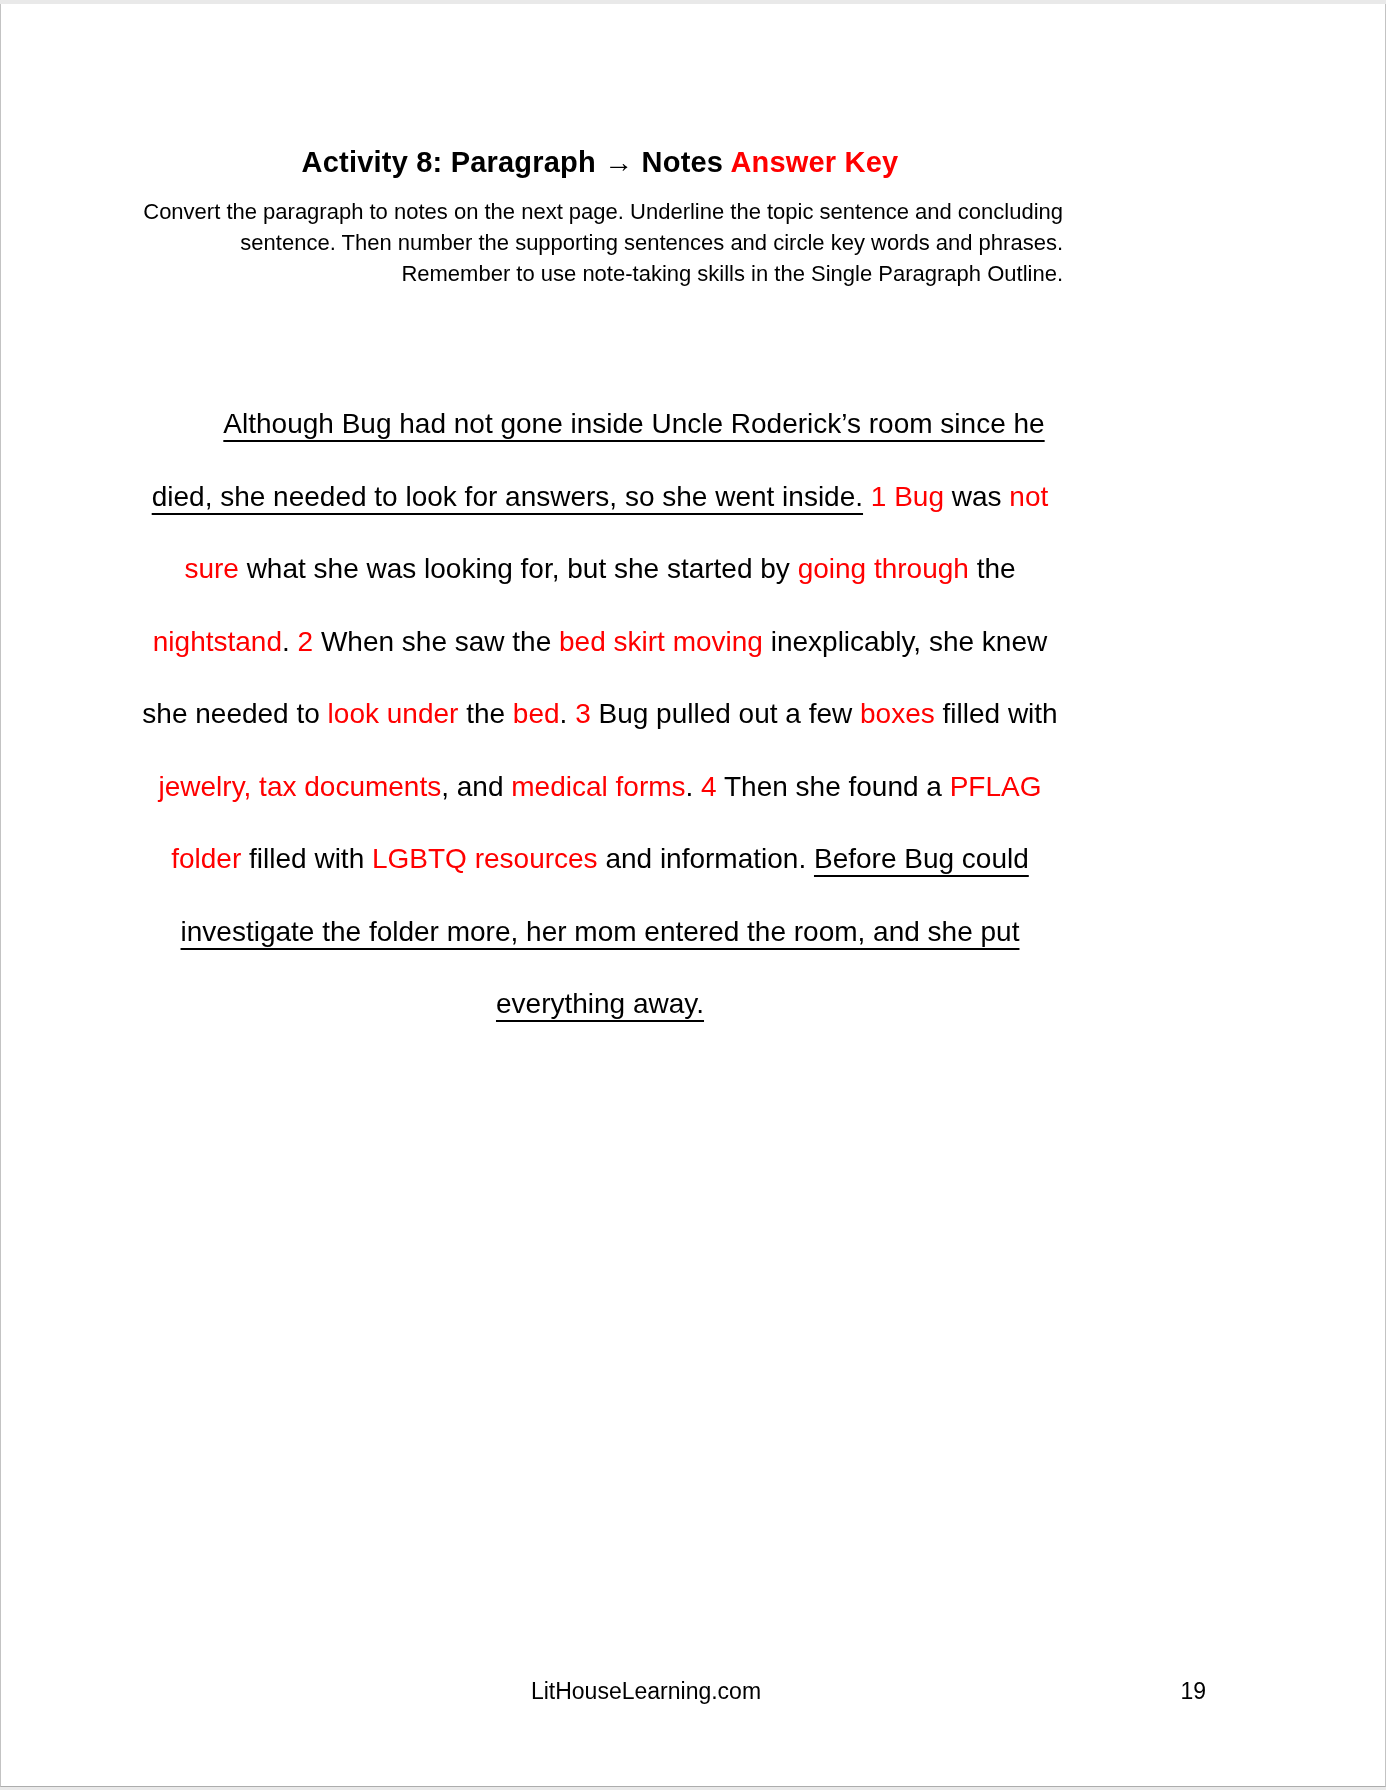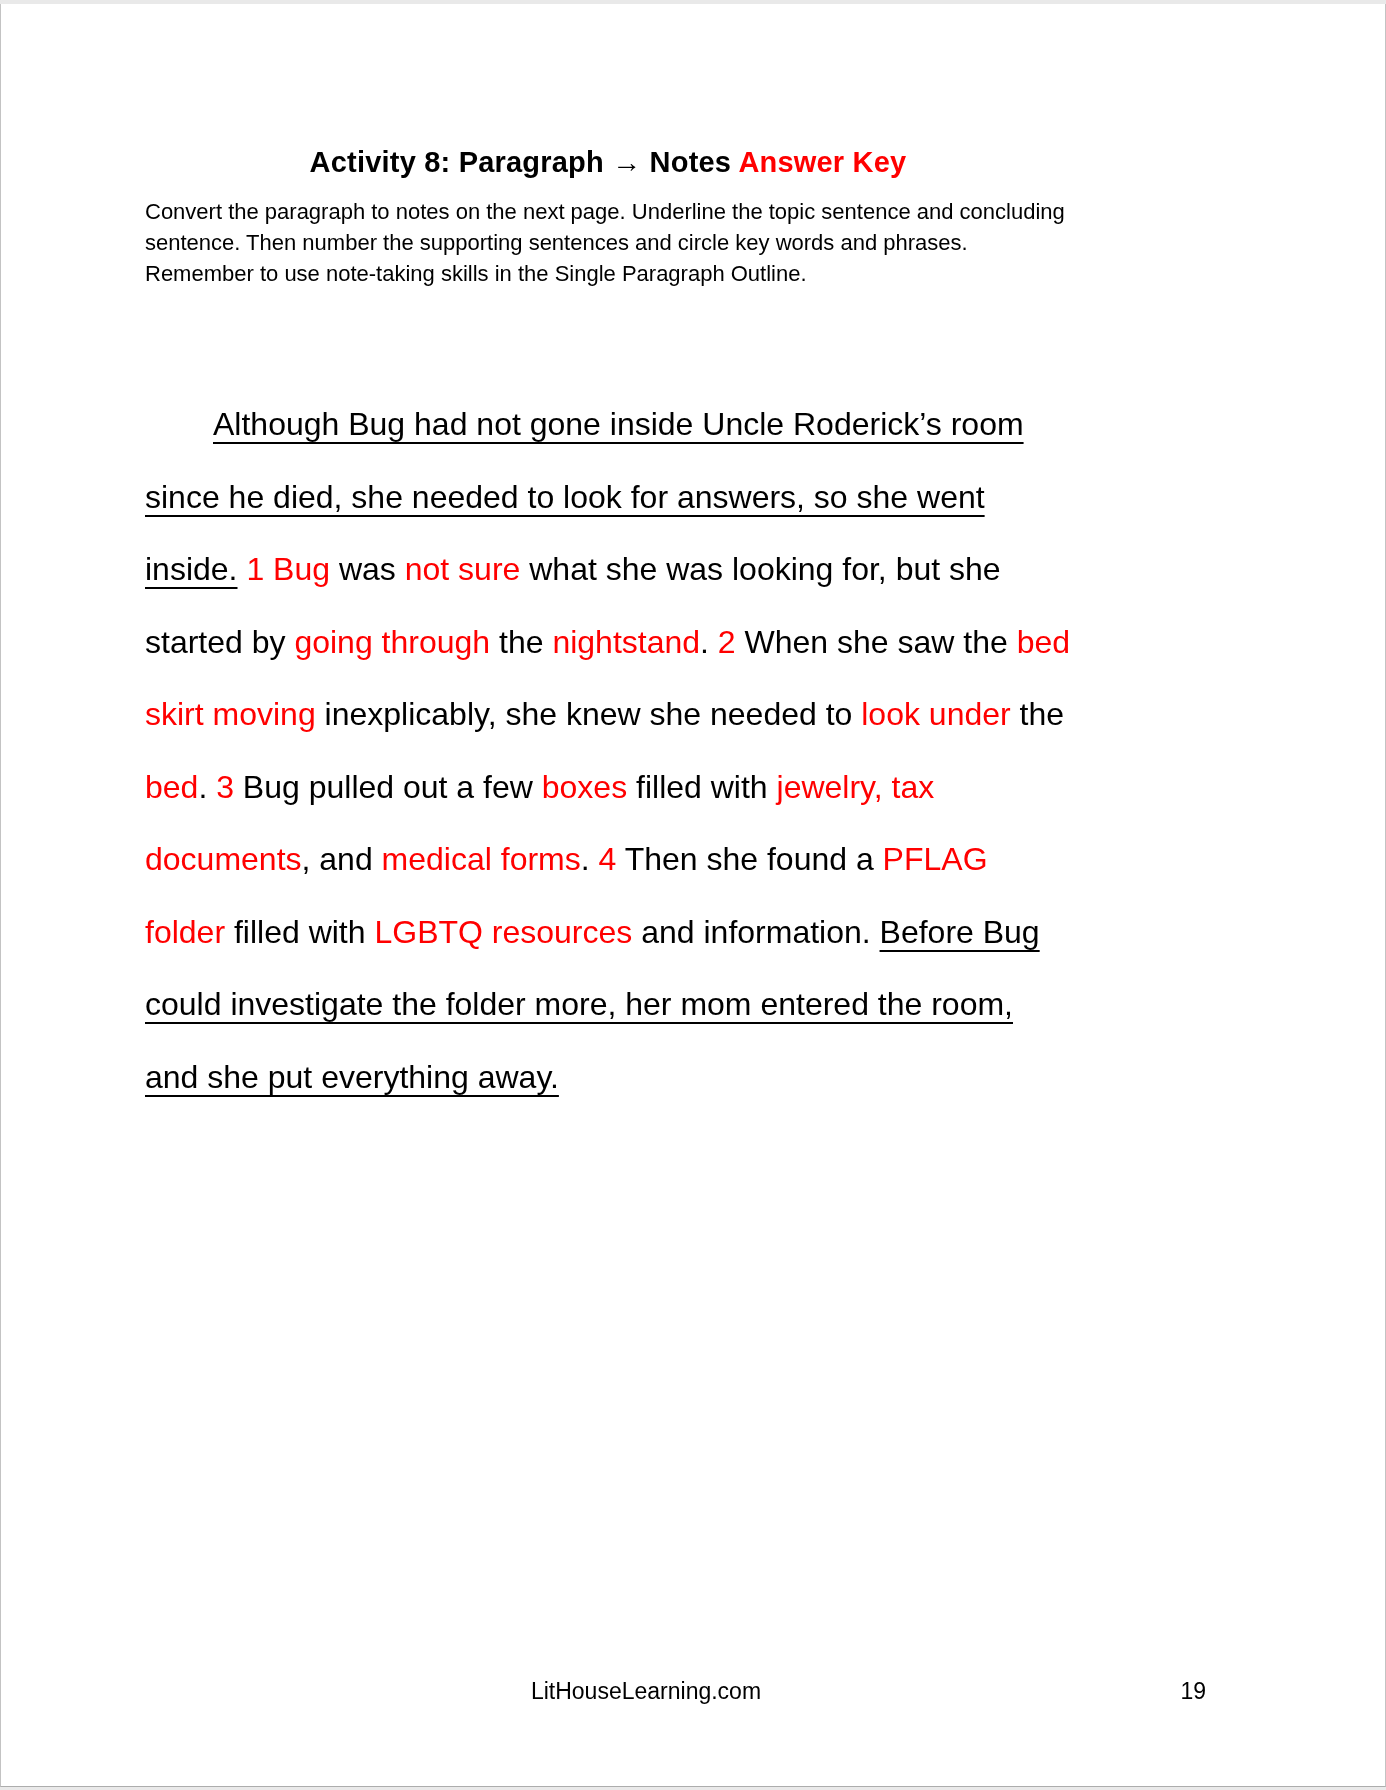--- a/index.html
+++ b/index.html
@@ -30,45 +30,45 @@
     top: 4px;
     width: 1386px;
     height: 1783px;
     background: var(--page-bg);
     border-left: 1px solid var(--edge-gray);
     border-right: 1px solid var(--edge-gray);
     border-bottom: 1px solid #adadad;
   }
   .content {
     position: absolute;
-    left: 144px;
+    left: 136px;
     top: 0;
     width: 926px;
   }
   .title {
     margin: 142px 0 0 0;
     font-size: 29px;
     font-weight: bold;
     text-align: center;
     letter-spacing: 0.2px;
     white-space: nowrap;
   }
   .title .red { color: var(--accent-red); }
   .instructions {
     margin: 17px 0 0 0;
     font-size: 22px;
     line-height: 31px;
-    text-align: left;
+    text-align: right;
   }
   .paragraph {
     margin: 99px 0 0 0;
-    font-size: 32px;
+    font-size: 28px;
     line-height: 72.5px;
     text-indent: 68px;
-    text-align: left;
+    text-align: center;
   }
   .seg-underline {
     text-decoration: underline;
     text-underline-offset: 7px;
     text-decoration-thickness: 2px;
   }
   .seg-red { color: var(--accent-red); }
   .footer {
     position: absolute;
     left: 0;

